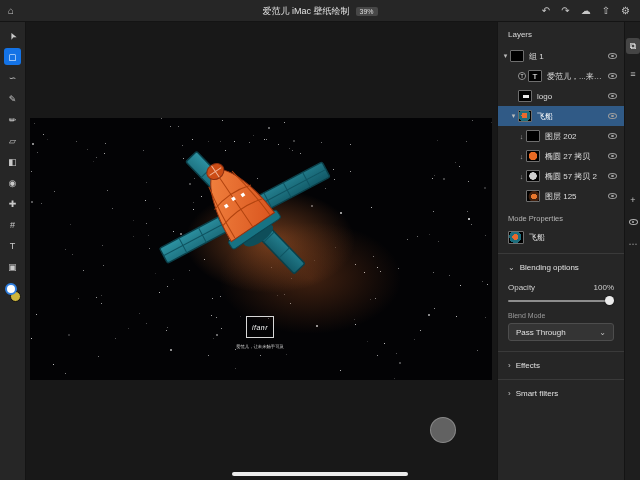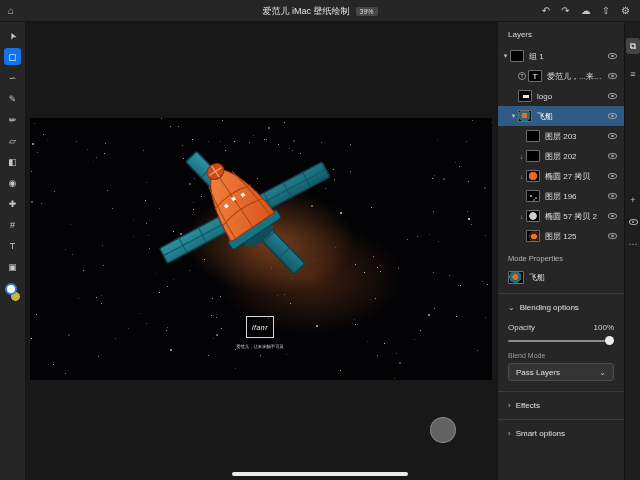--- a/index.html
+++ b/index.html
@@ -437,47 +437,35 @@
       <span class="eye"></span>
     </div>
 
     <div class="lrow i1 sel">
       <span class="slot">▾</span>
       <span class="thumb th-ship"></span>
       <span class="llabel">飞船</span>
       <span class="eye"></span>
     </div>
 
-    <div class="lrow i2">
-      <span class="slot"></span>
-      <span class="thumb"></span>
-      <span class="llabel">图层 203</span>
-      <span class="eye"></span>
-    </div>
 
     <div class="lrow i2">
       <span class="slot clip">↓</span>
       <span class="thumb"></span>
       <span class="llabel">图层 202</span>
       <span class="eye"></span>
     </div>
 
     <div class="lrow i2">
       <span class="slot clip">↓</span>
       <span class="thumb th-orange"></span>
       <span class="llabel">椭圆 27 拷贝</span>
       <span class="eye"></span>
     </div>
 
-    <div class="lrow i2">
-      <span class="slot"></span>
-      <span class="thumb th-speck"></span>
-      <span class="llabel">图层 196</span>
-      <span class="eye"></span>
-    </div>
 
     <div class="lrow i2">
       <span class="slot clip">↓</span>
       <span class="thumb th-gray"></span>
       <span class="llabel">椭圆 57 拷贝 2</span>
       <span class="eye"></span>
     </div>
 
     <div class="lrow i2">
       <span class="slot"></span>
@@ -504,34 +492,34 @@
       <div class="op-row">
         <span class="op-label">Opacity</span>
         <span class="op-value">100%</span>
       </div>
       <div class="slider">
         <div class="track"></div>
         <div class="knob"></div>
       </div>
       <div class="bm-label">Blend Mode</div>
       <div class="dropdown">
-        <span class="dd-value">Pass Layers</span>
+        <span class="dd-value">Pass Through</span>
         <span class="dd-chevron">⌄</span>
       </div>
     </div>
 
     <div class="divider"></div>
     <div class="sec-row">
       <span class="sec-chevron">›</span>
       <span class="sec-label">Effects</span>
     </div>
     <div class="divider"></div>
     <div class="sec-row">
       <span class="sec-chevron">›</span>
-      <span class="sec-label">Smart options</span>
+      <span class="sec-label">Smart filters</span>
     </div>
   </div>
 
   <div class="strip">
     <div class="strip-icon active" style="top:16px;">⧉</div>
     <div class="strip-icon" style="top:44px;">≡</div>
     <div class="strip-icon" style="top:170px;">+</div>
     <div class="strip-icon" style="top:192px;">
         <span class="s-eye"></span>
       </div>

